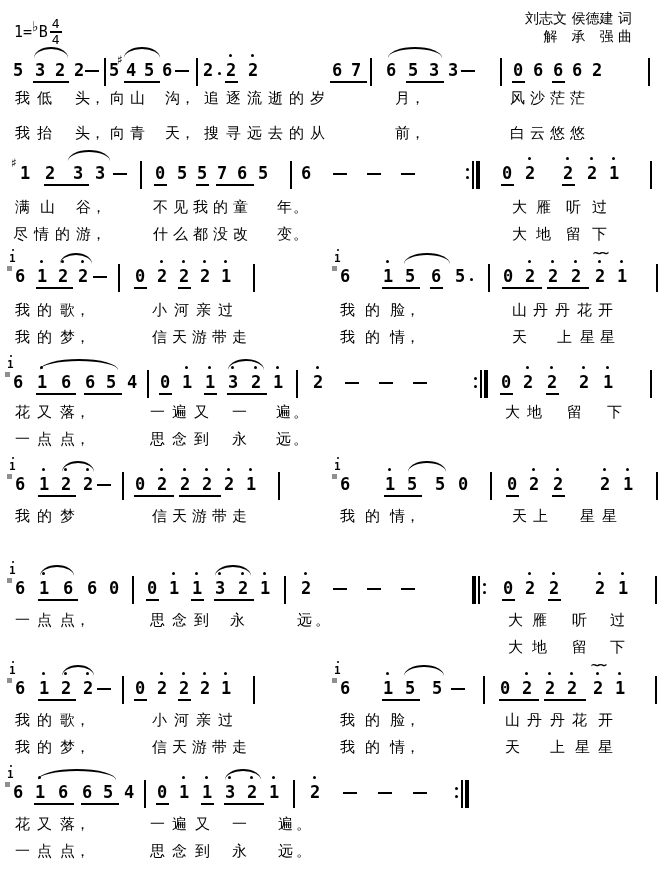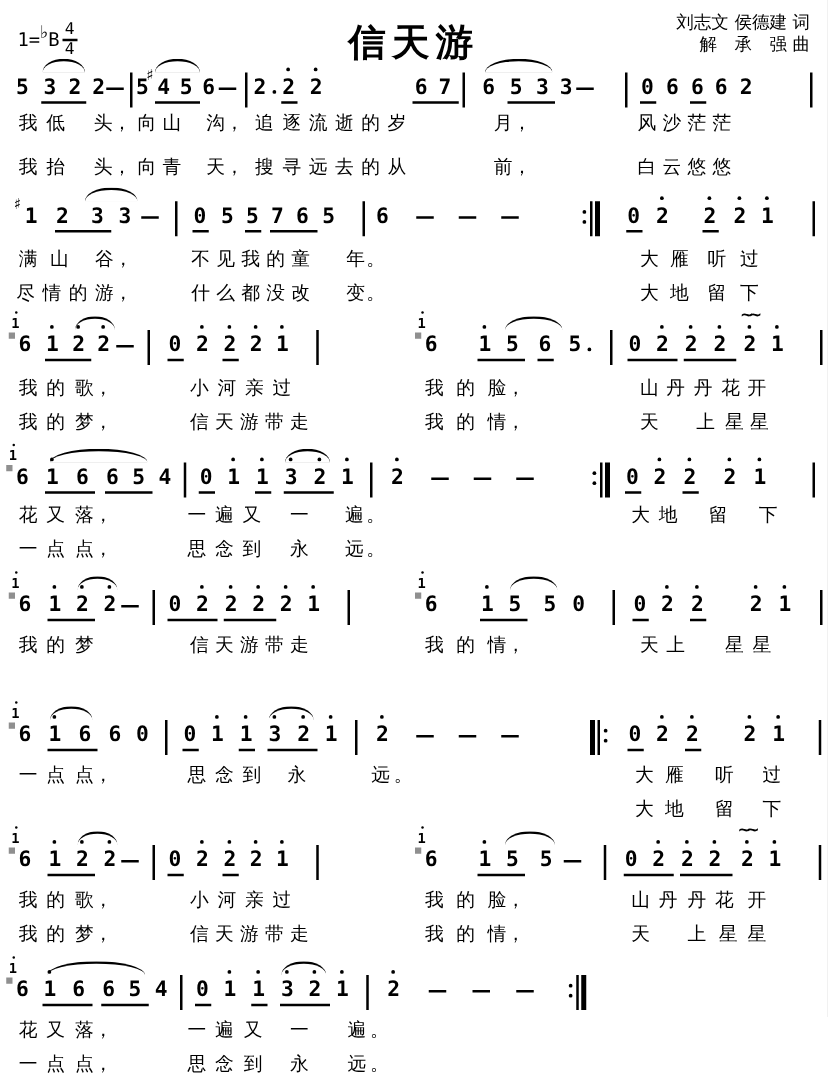--- a/index.html
+++ b/index.html
@@ -7,21 +7,21 @@
         font-family:"DejaVu Sans",sans-serif;color:#000;}
   
   .keysig{position:absolute;left:14px;top:18px;display:flex;align-items:center;
           font:15px "DejaVu Sans Mono",monospace;}
   .keysig .flat{font-family:"DejaVu Sans",sans-serif;font-size:14px;transform:translateY(-6px);}
   .keysig .frac{display:flex;flex-direction:column;align-items:center;margin-left:2px;
                 font-size:13px;line-height:12px;}
   .keysig .fracbar{width:12px;height:1.5px;background:#000;margin:1px 0;}
   .title{position:absolute;left:0;right:0;top:14px;text-align:center;
          font-size:30px;font-weight:bold;letter-spacing:5px;}
-  .credits{position:absolute;right:14px;top:9px;text-align:right;font-size:14px;line-height:18px;}
+  .credits{position:absolute;right:30px;top:9px;text-align:right;font-size:14px;line-height:18px;}
   
   .note{position:absolute;width:14px;text-align:center;
         font:bold 17px "DejaVu Sans Mono",monospace;line-height:20px;}
   .odot{position:absolute;width:3px;height:3px;background:#000;border-radius:50%;}
   .sharp{position:absolute;font:bold 12px "DejaVu Sans",sans-serif;line-height:12px;}
   .bar{position:absolute;width:2px;height:28px;background:#000;}
   .barthick{position:absolute;width:4px;height:28px;background:#000;}
   .ddash{position:absolute;width:14px;height:2px;background:#000;}
   .beam{position:absolute;height:2px;background:#000;}
   .slur{position:absolute;height:9px;border-top:2px solid #000;
@@ -41,21 +41,20 @@
   <div class="keysig">
     <span>1=</span>
       <span class="flat">♭</span>
       <span>B</span>
     <span class="frac">
       <span>4</span>
       <span class="fracbar"></span>
       <span>4</span>
     </span>
   </div>
-  <div class="title">信天游</div>
   <div class="credits">
     <div>刘志文 侯德建 词</div>
     <div>解　承　强 曲</div>
   </div>
 <div class="note" style="left: 11px; top: 60px;">5</div>
     <div class="note" style="left: 33px; top: 60px;">3</div>
     <div class="note" style="left: 53px; top: 60px;">2</div>
     <div class="note" style="left: 72px; top: 60px;">2</div>
     <div class="note" style="left: 107px; top: 60px;">5</div>
     <div class="note" style="left: 124px; top: 60px;">4</div>

